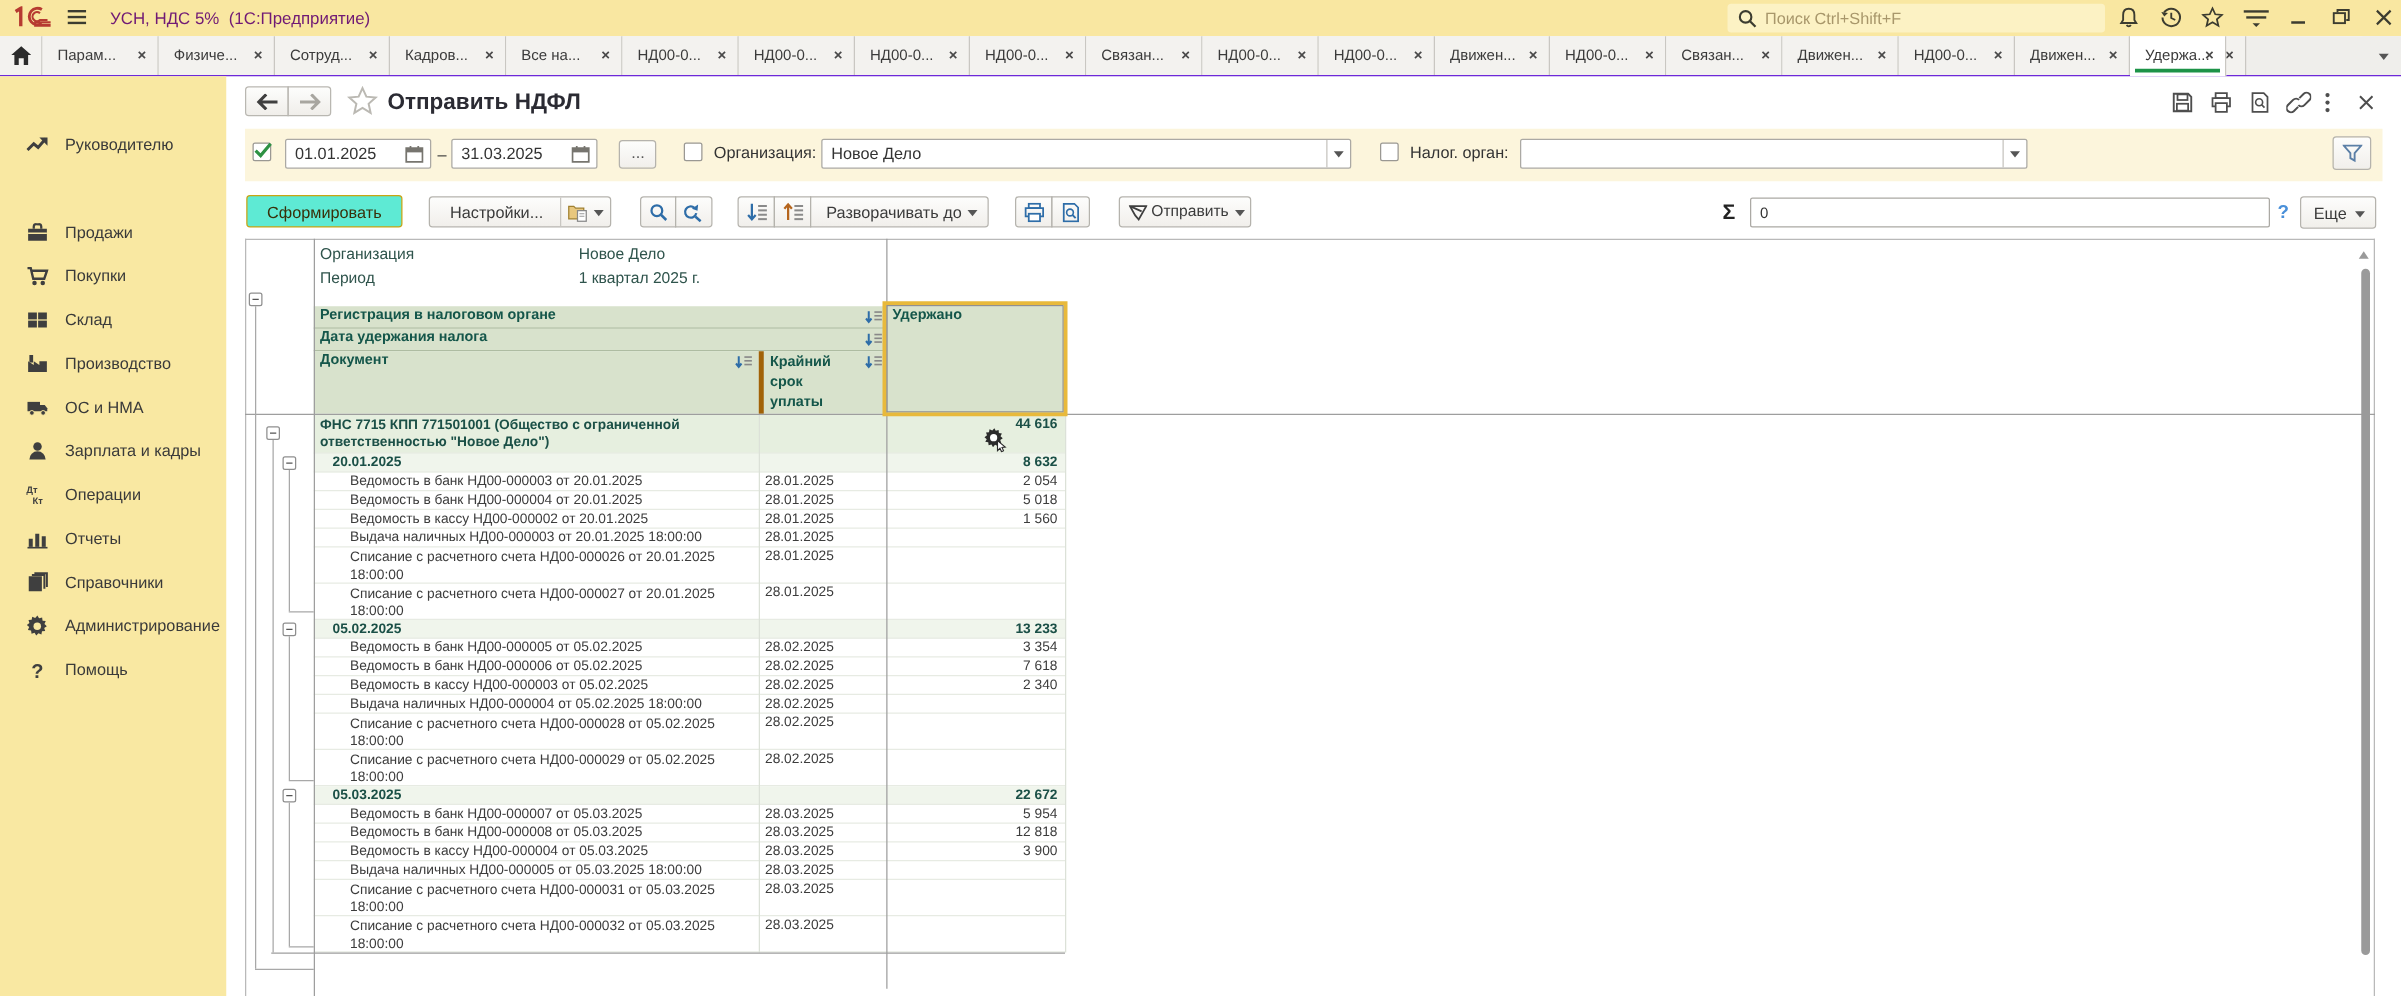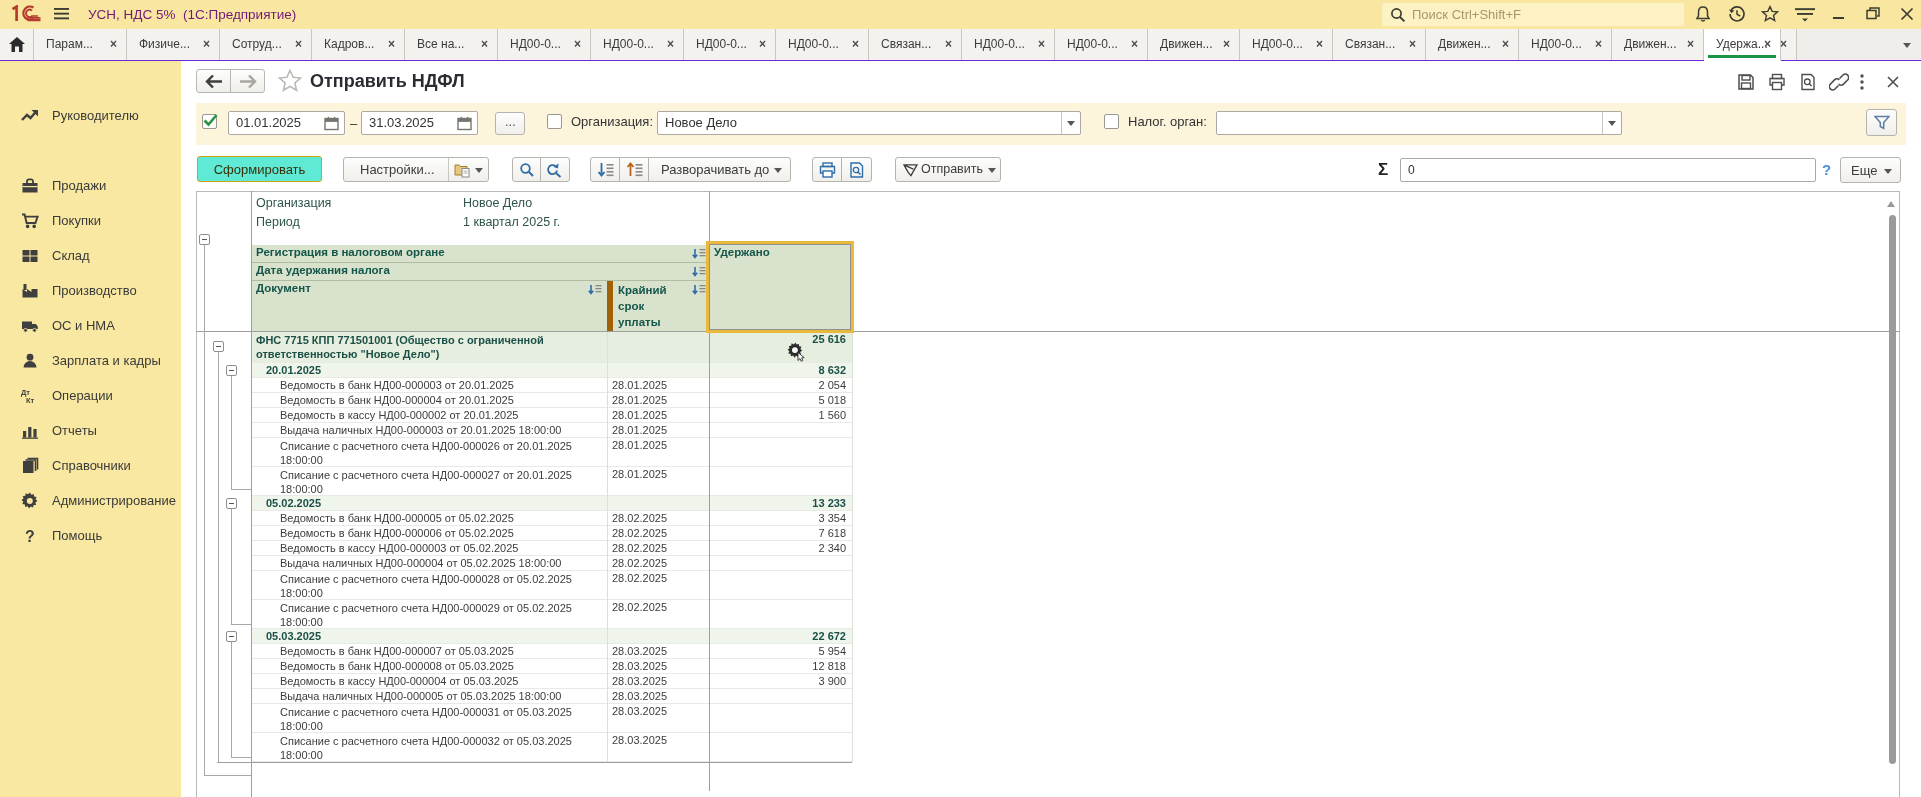--- a/index.html
+++ b/index.html
@@ -508,39 +508,39 @@
   </div>
   <div class="hcell" style="left:55px;top:90px;width:356px;height:50px;border-bottom:none">
         <span class="ht" style="top:1px">Документ</span>
     <svg class="sorti" style="right:4px;top:3px" viewBox="0 0 16 12">
           <path d="M4 1 L4 9 M1.8 6.8 L4 9.5 L6.2 6.8" stroke="#2E6DA8" stroke-width="1.6" fill="none"></path>
           <rect x="8.5" y="1" width="6" height="1.3" fill="#888"></rect>
           <rect x="8.5" y="4" width="6" height="1.3" fill="#888"></rect>
           <rect x="8.5" y="7" width="6" height="1.3" fill="#888"></rect>
         </svg>
   </div>
-  <div class="hcell" style="left:411px;top:90px;width:102px;height:50px;border-bottom:none;border-left:6px solid #a16207">
+  <div class="hcell" style="left:411px;top:90px;width:102px;height:50px;border-bottom:none;border-left:4px solid #a16207">
         <span class="ht" style="top:1px;width:55px;white-space:normal;line-height:16px">Крайний срок уплаты</span>
     <svg class="sorti" style="right:2px;top:3px" viewBox="0 0 16 12">
           <path d="M4 1 L4 9 M1.8 6.8 L4 9.5 L6.2 6.8" stroke="#2E6DA8" stroke-width="1.6" fill="none"></path>
           <rect x="8.5" y="1" width="6" height="1.3" fill="#888"></rect>
           <rect x="8.5" y="4" width="6" height="1.3" fill="#888"></rect>
           <rect x="8.5" y="7" width="6" height="1.3" fill="#888"></rect>
         </svg>
   </div>
   <div class="hcell" style="left:513px;top:54px;width:143px;height:86px;border-bottom:none">
         <span class="ht" style="top:1px">Удержано</span>
       </div>
   <div id="selcell"></div>
 
   <div class="gline" style="left:0;top:140px;width:1704px;height:1px;background:#9E9E9E"></div>
 
   <div class="row grp" style="top:141px;height:31px">
         <span class="t" style="left:5px;width:340px;white-space:normal;line-height:14px">ФНС 7715 КПП 771501001 (Общество с ограниченной ответственностью "Новое Дело")</span>
-        <span class="v">25 616</span>
+        <span class="v">44 616</span>
       </div>
   <div class="row mon" style="top:172px;height:15px">
         <span class="t" style="left:15px">20.01.2025</span>
         <span class="v">8 632</span>
       </div>
   <div class="row" style="top:187px;height:15px">
         <span class="t" style="left:29px">Ведомость в банк НД00-000003 от 20.01.2025</span>
         <span class="d">28.01.2025</span>
         <span class="v">2 054</span>
       </div>

